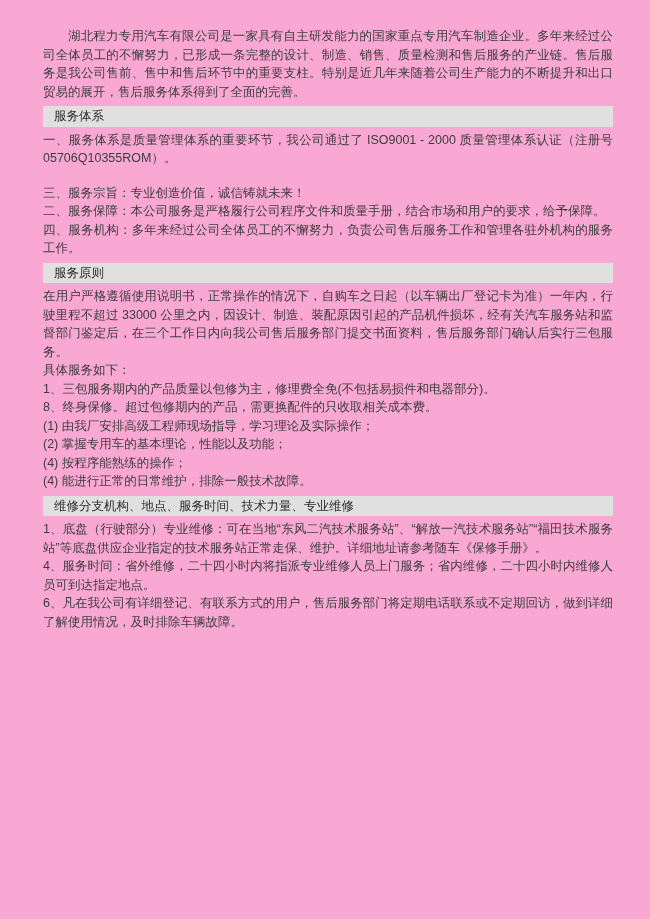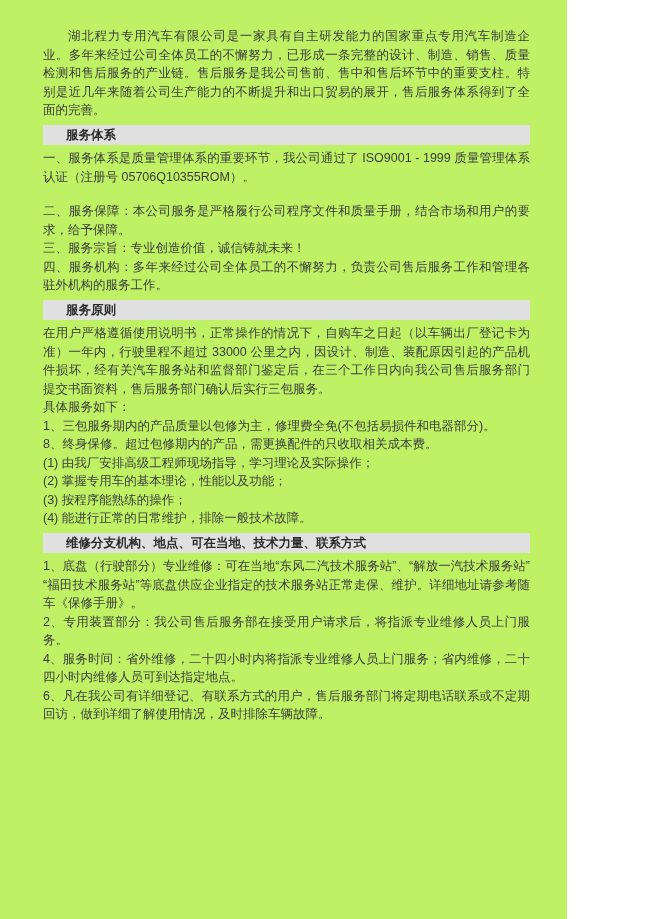--- a/index.html
+++ b/index.html
@@ -2,75 +2,74 @@
 <html lang="zh" style="--header_bg: #e0e0e0; --header_text: #2b2b2b; --text: #3c3c3c; --page_bg: #ffffff;"><head>
 <meta charset="utf-8">
 <style>
   html, body {
     margin: 0;
     padding: 0;
     background: #ffffff;
   }
   .page {
     position: relative;
-    width: 567px;
+    width: 650px;
     height: 919px;
-    background: #bef264;
+    background: #f9a8d4;
     overflow: hidden;
     font-family: "Liberation Sans", "DejaVu Sans", sans-serif;
     font-size: 12.5px;
     line-height: 18.5px;
     color: var(--text, #3c3c3c);
     box-sizing: border-box;
   }
   .content {
     padding: 27px 37px 0 43px;
   }
   .content p {
     margin: 0;
     text-align: justify;
   }
   .intro {
     text-indent: 2em;
   }
   .section-header {
     background: var(--header_bg, #e0e0e0);
     color: var(--header_text, #2b2b2b);
-    font-weight: bold;
-    padding: 1px 23px;
+    font-weight: normal;
+    padding: 1px 11px;
     margin: 5px 0 4px 0;
   }
   .gap-below {
     margin-bottom: 16px !important;
   }
 </style>
 </head>
 <body>
 
 <div class="page">
   <div class="content">
 
     <p class="intro">湖北程力专用汽车有限公司是一家具有自主研发能力的国家重点专用汽车制造企业。多年来经过公司全体员工的不懈努力，已形成一条完整的设计、制造、销售、质量检测和售后服务的产业链。售后服务是我公司售前、售中和售后环节中的重要支柱。特别是近几年来随着公司生产能力的不断提升和出口贸易的展开，售后服务体系得到了全面的完善。</p>
 
     <div class="section-header">服务体系</div>
-    <p class="gap-below">一、服务体系是质量管理体系的重要环节，我公司通过了 ISO9001 - 1999 质量管理体系认证（注册号 05706Q10355ROM）。</p>
+    <p class="gap-below">一、服务体系是质量管理体系的重要环节，我公司通过了 ISO9001 - 2000 质量管理体系认证（注册号 05706Q10355ROM）。</p>
+    <p>三、服务宗旨：专业创造价值，诚信铸就未来！</p>
     <p>二、服务保障：本公司服务是严格履行公司程序文件和质量手册，结合市场和用户的要求，给予保障。</p>
-    <p>三、服务宗旨：专业创造价值，诚信铸就未来！</p>
     <p>四、服务机构：多年来经过公司全体员工的不懈努力，负责公司售后服务工作和管理各驻外机构的服务工作。</p>
 
     <div class="section-header">服务原则</div>
     <p>在用户严格遵循使用说明书，正常操作的情况下，自购车之日起（以车辆出厂登记卡为准）一年内，行驶里程不超过 33000 公里之内，因设计、制造、装配原因引起的产品机件损坏，经有关汽车服务站和监督部门鉴定后，在三个工作日内向我公司售后服务部门提交书面资料，售后服务部门确认后实行三包服务。</p>
     <p>具体服务如下：</p>
     <p>1、三包服务期内的产品质量以包修为主，修理费全免(不包括易损件和电器部分)。</p>
     <p>8、终身保修。超过包修期内的产品，需更换配件的只收取相关成本费。</p>
     <p>(1) 由我厂安排高级工程师现场指导，学习理论及实际操作；</p>
     <p>(2) 掌握专用车的基本理论，性能以及功能；</p>
-    <p>(3) 按程序能熟练的操作；</p>
+    <p>(4) 按程序能熟练的操作；</p>
     <p>(4) 能进行正常的日常维护，排除一般技术故障。</p>
 
-    <div class="section-header">维修分支机构、地点、可在当地、技术力量、联系方式</div>
+    <div class="section-header">维修分支机构、地点、服务时间、技术力量、专业维修</div>
     <p>1、底盘（行驶部分）专业维修：可在当地“东风二汽技术服务站”、“解放一汽技术服务站”“福田技术服务站”等底盘供应企业指定的技术服务站正常走保、维护。详细地址请参考随车《保修手册》。</p>
-    <p>2、专用装置部分：我公司售后服务部在接受用户请求后，将指派专业维修人员上门服务。</p>
     <p>4、服务时间：省外维修，二十四小时内将指派专业维修人员上门服务；省内维修，二十四小时内维修人员可到达指定地点。</p>
     <p>6、凡在我公司有详细登记、有联系方式的用户，售后服务部门将定期电话联系或不定期回访，做到详细了解使用情况，及时排除车辆故障。</p>
 
   </div>
 </div>
 
 </body></html>

